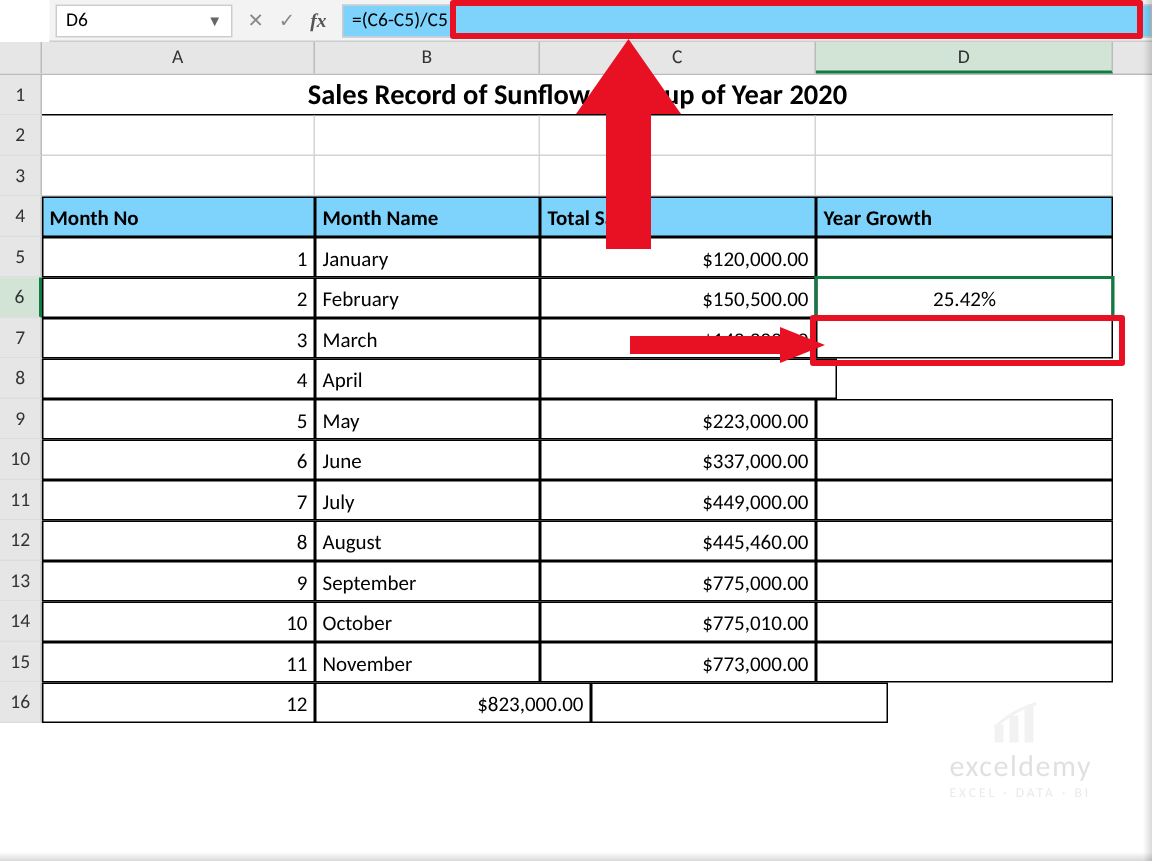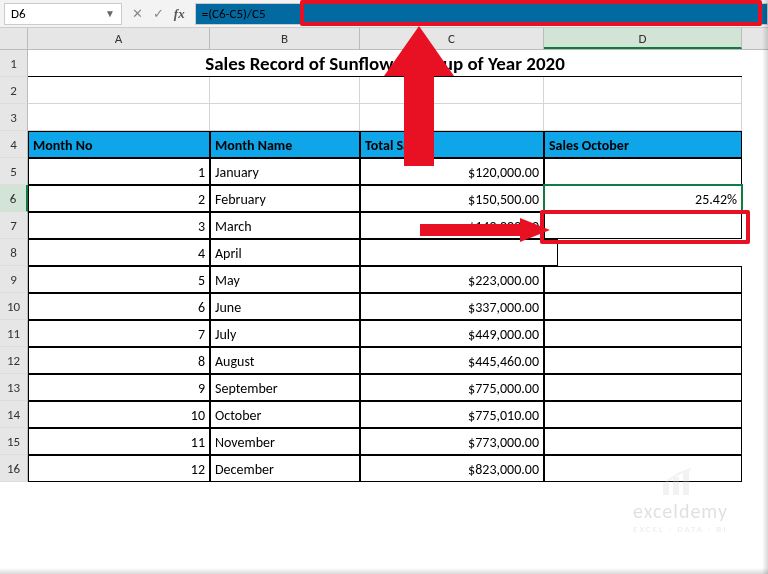--- a/index.html
+++ b/index.html
@@ -1,23 +1,23 @@
 <!DOCTYPE html>
 <html><head>
 <meta charset="utf-8">
 <style>
   * { box-sizing: border-box; margin: 0; padding: 0; }
   body { font-family: Calibri, Arial, sans-serif; font-size: 14px; background: #fff; width: 768px; height: 574px; overflow: hidden; position: relative; }
   
-  .formula-bar { display: flex; align-items: center; height: 28px; background: #f3f3f3; border-bottom: 1px solid #ccc; }
+  .formula-bar { display: flex; align-items: center; height: 28px; background: #f3f3f3; border-bottom: 1px solid #ccc; margin-left: 33px; }
   .name-box { width: 118px; height: 22px; background: #fff; border: 1px solid #ccc; display: flex; align-items: center; padding: 0 6px; margin-left: 4px; font-size: 13px; }
   .name-box .dd { margin-left: auto; color: #666; font-size: 10px; }
   .fb-btns { display: flex; align-items: center; gap: 10px; padding: 0 10px; color: #888; font-size: 13px; }
   .fb-fx { font-style: italic; font-family: 'Times New Roman', serif; color: #555; font-weight: bold; }
-  .formula-input { flex: 1; height: 22px; background: #0369a1; border: 1px solid #ccc; padding: 0 6px; font-size: 13px; display: flex; align-items: center; }
+  .formula-input { flex: 1; height: 22px; background: #7dd3fc; border: 1px solid #ccc; padding: 0 6px; font-size: 13px; display: flex; align-items: center; }
   
   .hl-formula { position: absolute; border: 4px solid #e81123; border-radius: 2px; pointer-events: none; z-index: 50; }
   .hl-cell { position: absolute; border: 4px solid #e81123; border-radius: 2px; pointer-events: none; z-index: 50; }
   .big-arrow-up { position: absolute; z-index: 48; }
   .small-arrow-right { position: absolute; z-index: 48; }
   
   .sheet { position: relative; }
   .col-headers { display: flex; background: #e6e6e6; border-bottom: 1px solid #bbb; height: 22px; }
   .corner { width: 28px; border-right: 1px solid #bbb; background: #e6e6e6; }
   .ch { border-right: 1px solid #bbb; text-align: center; font-size: 13px; color: #333; line-height: 22px; background: #e6e6e6; }
@@ -29,24 +29,24 @@
   .rh.selected { background: #d2e4d6; border-right: 2px solid #107c41; }
   .cell { border-right: 1px solid #d4d4d4; border-bottom: 1px solid #d4d4d4; padding: 0 4px; line-height: 27px; font-size: 14px; overflow: hidden; white-space: nowrap; }
   
   .colA { width: 182px; }
   .colB { width: 150px; }
   .colC { width: 184px; }
   .colD { width: 198px; }
   
   .title-row .cell { border: none; }
   .title { font-size: 19px; font-weight: bold; text-align: center; width: 714px; border-bottom: 1px solid #000 !important; }
-  .hdr { font-weight: bold; background: #0ea5e9; border: 1px solid #000 !important; }
+  .hdr { font-weight: bold; background: #7dd3fc; border: 1px solid #000 !important; }
   .b { border: 1px solid #000 !important; }
   .r { text-align: right; }
-  .active-cell { outline: 2px solid #107c41; outline-offset: -1px; }
+  .active-cell { outline: 2px solid #107c41; outline-offset: -1px; text-align: center; }
   
   .watermark { position: absolute; right: 40px; bottom: 40px; opacity: 0.25; font-size: 16px; color: #999; text-align: left; z-index: 5; }
   .watermark svg { display: block; margin: 0 auto 2px; }
   .wm-main { font-size: 20px; color: #888; letter-spacing: 1px; }
   .wm-sub { font-size: 9px; letter-spacing: 2px; color: #aaa; }
   
   .shadow { position: absolute; bottom: 0; right: 0; width: 6px; height: 100%; background: linear-gradient(to left, rgba(0,0,0,0.15), transparent); }
   .shadow-b { position: absolute; left: 0; bottom: 0; height: 6px; width: 100%; background: linear-gradient(to top, rgba(0,0,0,0.15), transparent); }
 </style>
 </head>
@@ -92,21 +92,21 @@
       <div class="cell colA"></div>
       <div class="cell colB"></div>
       <div class="cell colC"></div>
       <div class="cell colD"></div>
     </div>
     <div class="row">
       <div class="rh">4</div>
       <div class="cell colA hdr">Month No</div>
       <div class="cell colB hdr">Month Name</div>
       <div class="cell colC hdr">Total Sales</div>
-      <div class="cell colD hdr">Sales October</div>
+      <div class="cell colD hdr">Year Growth</div>
     </div>
     <div class="row">
       <div class="rh">5</div>
       <div class="cell colA b r">1</div>
       <div class="cell colB b">January</div>
       <div class="cell colC b r">$120,000.00</div>
       <div class="cell colD b r"></div>
     </div>
     <div class="row">
       <div class="rh selected">6</div>
@@ -173,21 +173,20 @@
     <div class="row">
       <div class="rh">15</div>
       <div class="cell colA b r">11</div>
       <div class="cell colB b">November</div>
       <div class="cell colC b r">$773,000.00</div>
       <div class="cell colD b r"></div>
     </div>
     <div class="row">
       <div class="rh">16</div>
       <div class="cell colA b r">12</div>
-      <div class="cell colB b">December</div>
       <div class="cell colC b r">$823,000.00</div>
       <div class="cell colD b r"></div>
     </div>
   </div>
 </div>
 
 <div class="hl-formula" style="left:300px; top:0px; width:462px; height:26px;"></div>
 <div class="hl-cell" style="left:540px; top:210px; width:210px; height:34px;"></div>
 
 <svg class="big-arrow-up" style="left:384px; top:26px;" width="70" height="140" viewBox="0 0 70 140">

